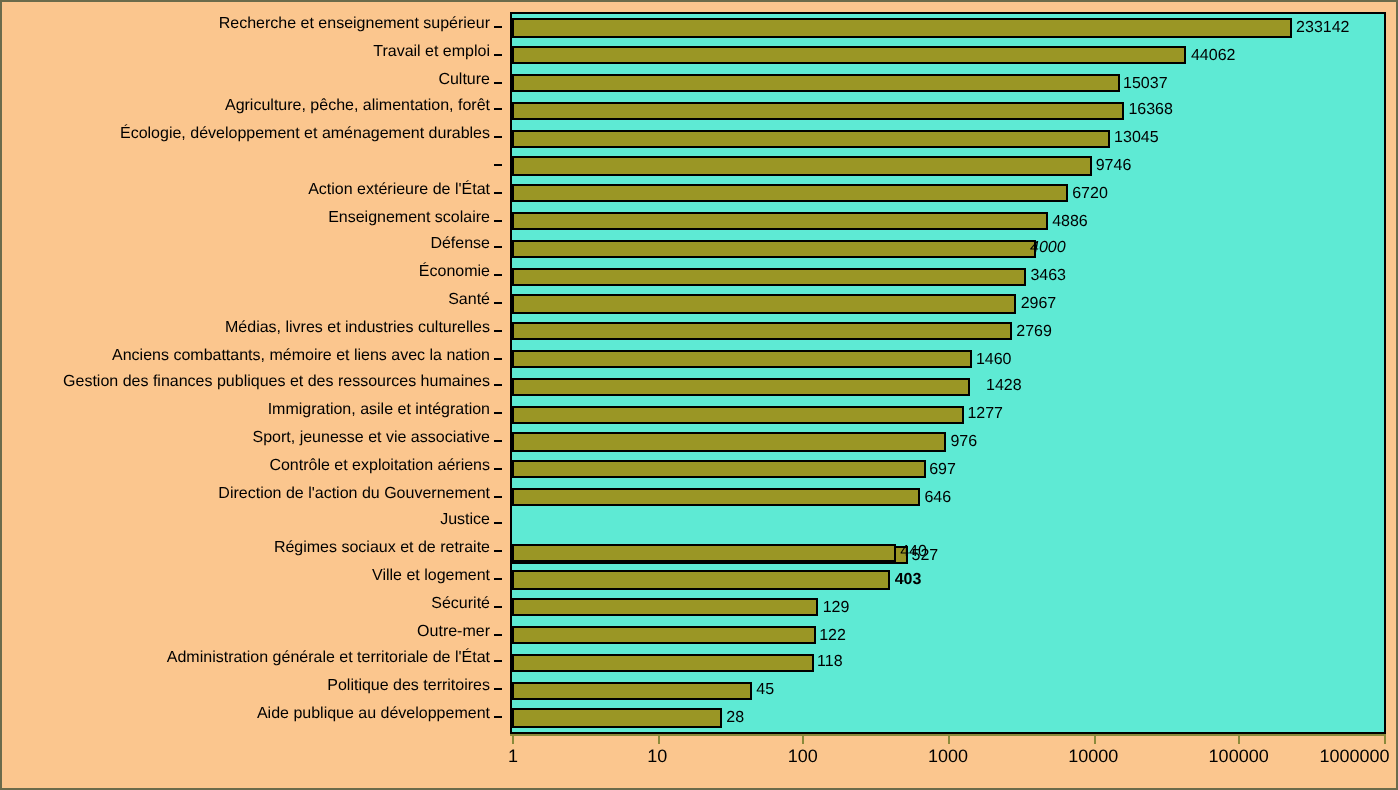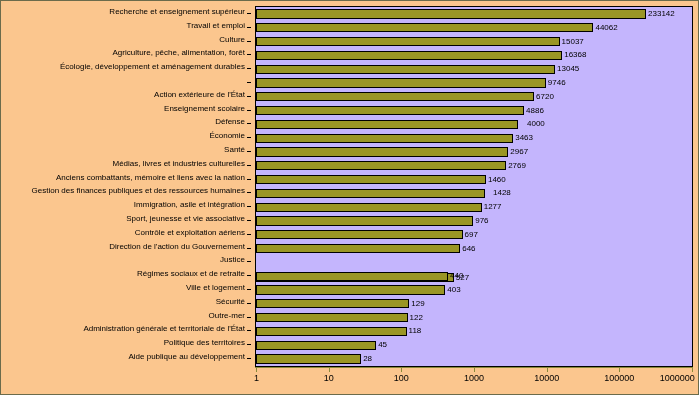--- a/index.html
+++ b/index.html
@@ -17,21 +17,21 @@
     font-family: "Liberation Sans", sans-serif;
     overflow: hidden;
   }
   
   #plot-area {
     position: absolute;
     left: 254px;
     top: 5px;
     width: 438px;
     height: 361px;
-    background: #c4b5fd;
+    background: #5eead4;
     border: 1px solid #000000;
     box-sizing: border-box;
   }
   #bars-layer {
     position: absolute;
     left: 0;
     top: 0;
     right: 0;
     bottom: 0;
   }
@@ -204,21 +204,21 @@
         <div class="bar-row" style="top: 85.1462px; height: 9.20769px;">
           <div class="bar" style="width: 278.122px; background: rgb(154, 150, 37);"></div>
           <span class="bar-value" style="left: 278.122px;">6720</span>
         </div>
         <div class="bar-row" style="top: 98.9538px; height: 9.20769px;">
           <div class="bar" style="width: 268.064px; background: rgb(154, 150, 37);"></div>
           <span class="bar-value" style="left: 268.064px;">4886</span>
         </div>
         <div class="bar-row" style="top: 112.762px; height: 9.20769px;">
           <div class="bar" style="width: 261.75px; background: rgb(154, 150, 37);"></div>
-          <span class="bar-value" style="left: 269px;">4000</span>
+          <span class="bar-value" style="left: 257px; font-style: italic;">4000</span>
         </div>
         <div class="bar-row" style="top: 126.569px; height: 9.20769px;">
           <div class="bar" style="width: 257.2px; background: rgb(154, 150, 37);"></div>
           <span class="bar-value" style="left: 257.2px;">3463</span>
         </div>
         <div class="bar-row" style="top: 140.377px; height: 9.20769px;">
           <div class="bar" style="width: 252.322px; background: rgb(154, 150, 37);"></div>
           <span class="bar-value" style="left: 252.322px;">2967</span>
         </div>
         <div class="bar-row" style="top: 154.185px; height: 9.20769px;">
@@ -250,21 +250,21 @@
           <span class="bar-value" style="left: 204.21px;">646</span>
         </div>
         <div class="bar-row" style="top: 266px; height: 9.20769px;">
           <div class="bar" style="width: 197.785px; background: rgb(154, 150, 37);"></div>
           <span class="bar-value" style="left: 197.785px;">527</span>
         </div>
         <div class="bar-row" style="top: 264.646px; height: 9.20769px;">
           <div class="bar" style="width: 192.091px; background: rgb(154, 150, 37);"></div>
           <span class="bar-value" style="left: 192.091px;">440</span>
         </div>
-        <div class="bar-row" style="top: 278.454px; height: 9.20769px;">
+        <div class="bar-row" style="top: 278.454px; height: 9.20769px; font-weight: bold;">
           <div class="bar" style="width: 189.319px; background: rgb(154, 150, 37);"></div>
           <span class="bar-value" style="left: 189.319px;">403</span>
         </div>
         <div class="bar-row" style="top: 292.262px; height: 9.20769px;">
           <div class="bar" style="width: 153.37px; background: rgb(154, 150, 37);"></div>
           <span class="bar-value" style="left: 153.37px;">129</span>
         </div>
         <div class="bar-row" style="top: 306.069px; height: 9.20769px;">
           <div class="bar" style="width: 151.609px; background: rgb(154, 150, 37);"></div>
           <span class="bar-value" style="left: 151.609px;">122</span>

